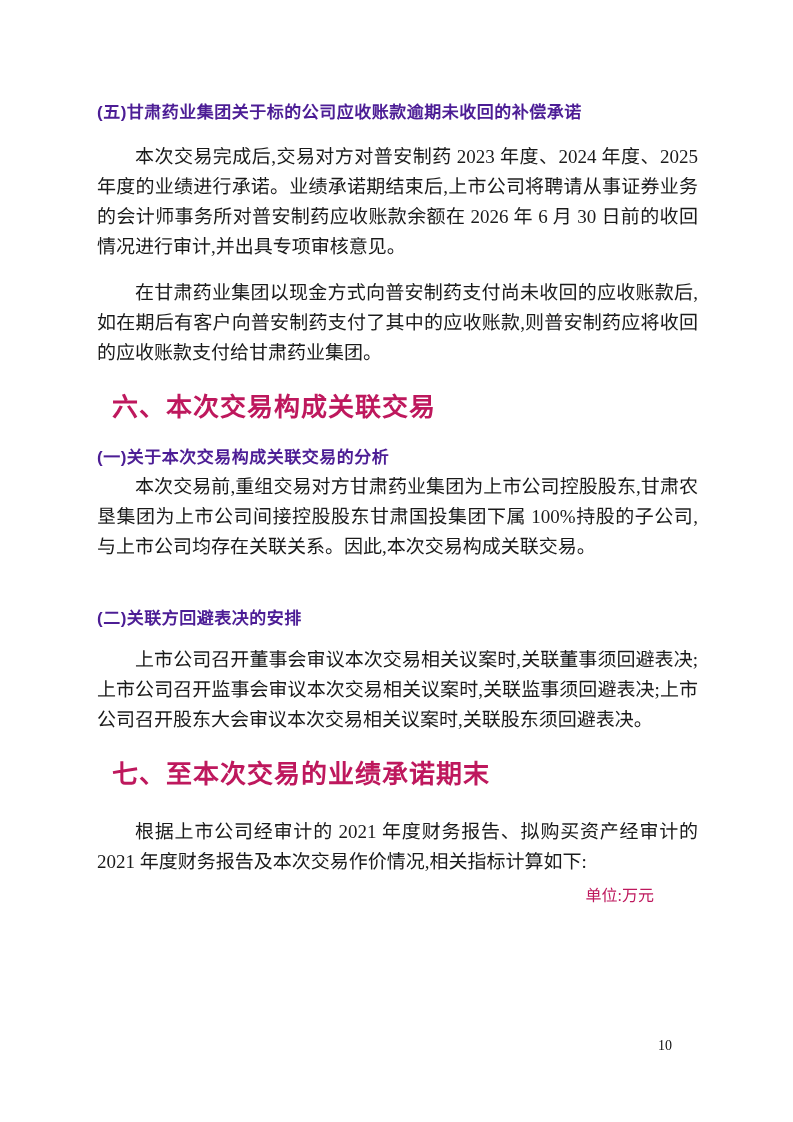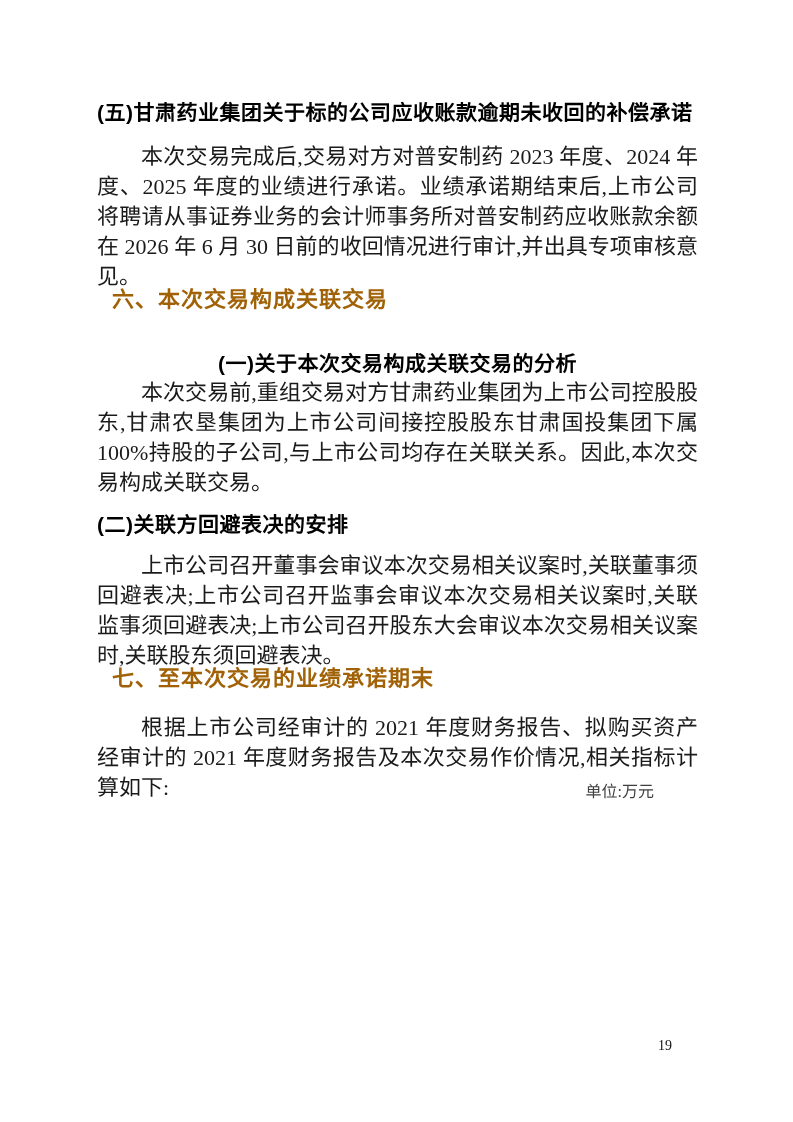--- a/index.html
+++ b/index.html
@@ -17,70 +17,70 @@
     color: #1a1a1a;
   }
   .content {
     position: absolute;
     left: 97px;
     top: 0;
     width: 601px;
   }
   
   .h-num {
-    font-family: Liberation Mono, monospace;
+    font-family: Liberation Serif, serif;
     font-weight: bold;
-    color: #a16207;
-    font-size: 22px;
+    color: #be185d;
+    font-size: 26px;
     line-height: 26px;
     margin: 0 0 0 15px;
     letter-spacing: 1px;
   }
   
   .h-paren {
     font-family: "Liberation Sans", sans-serif;
     font-weight: bold;
-    color: #000000;
-    font-size: 21px;
+    color: #4c1d95;
+    font-size: 17px;
     line-height: 26px;
     margin: 0;
     letter-spacing: 0.5px;
   }
   .body-para {
-    font-size: 22px;
+    font-size: 19px;
     line-height: 30px;
     text-align: justify;
     text-align-last: left;
     text-indent: 2em;
     margin: 0;
     overflow: visible;
   }
   
   .lines-2 { height: 60px; }
   .lines-3 { height: 90px; }
   .lines-4 { height: 120px; }
 
   .mt-h1    { margin-top: 100px; }
   .mt-para  { margin-top: 16px;  }
   .mt-p2    { margin-top: 16px;  }
   .mt-h6    { margin-top: 27px;  }
-  .mt-h61   { margin-top: 36px; text-align: center;  }
+  .mt-h61   { margin-top: 24px;  }
   .mt-p4    { margin-top: 1px;  }
   .mt-h62   { margin-top: 44px;  }
   .mt-p5    { margin-top: 13px; font-family: Liberation Serif, serif;  }
   .mt-h7    { margin-top: 27px;  }
-  .mt-p6    { margin-top: 19px;  }
+  .mt-p6    { margin-top: 29px;  }
 
   .unit-note {
     margin-top: 8px;
     font-size: 16px;
     line-height: 22px;
     text-align: right;
     padding-right: 44px;
-    color: #404040;
+    color: #be185d;
   }
   .page-number {
     position: absolute;
     top: 1036px;
     right: 121px;
     font-size: 14px;
     line-height: 20px;
     color: #111111;
   }
 </style>
@@ -88,32 +88,33 @@
 <body>
 
 <div class="page">
   <main class="content">
 
     <h2 class="h-paren mt-h1">(五)甘肃药业集团关于标的公司应收账款逾期未收回的补偿承诺</h2>
 
     <p class="body-para lines-4 mt-para">本次交易完成后,交易对方对普安制药 2023 年度、2024 年度、2025 年度的业绩进行承诺。业绩承诺期结束后,上市公司将聘请从事证券业务的会计师事务所对普安制药应收账款余额在 2026 年 6 月 30 日前的收回情况进行审计,并出具专项审核意见。</p>
 
 
+    <p class="body-para lines-3 mt-para">在甘肃药业集团以现金方式向普安制药支付尚未收回的应收账款后,如在期后有客户向普安制药支付了其中的应收账款,则普安制药应将收回的应收账款支付给甘肃药业集团。</p>
 
     <h1 class="h-num mt-h6">六、本次交易构成关联交易</h1>
 
     <h2 class="h-paren mt-h61">(一)关于本次交易构成关联交易的分析</h2>
 
     <p class="body-para lines-3 mt-p4">本次交易前,重组交易对方甘肃药业集团为上市公司控股股东,甘肃农垦集团为上市公司间接控股股东甘肃国投集团下属 100%持股的子公司,与上市公司均存在关联关系。因此,本次交易构成关联交易。</p>
 
     <h2 class="h-paren mt-h62">(二)关联方回避表决的安排</h2>
 
     <p class="body-para lines-3 mt-p5">上市公司召开董事会审议本次交易相关议案时,关联董事须回避表决;上市公司召开监事会审议本次交易相关议案时,关联监事须回避表决;上市公司召开股东大会审议本次交易相关议案时,关联股东须回避表决。</p>
 
     <h1 class="h-num mt-h7">七、至本次交易的业绩承诺期末</h1>
 
     <p class="body-para lines-2 mt-p6">根据上市公司经审计的 2021 年度财务报告、拟购买资产经审计的 2021 年度财务报告及本次交易作价情况,相关指标计算如下:</p>
 
     <div class="unit-note">单位:万元</div>
   </main>
 
-  <div class="page-number">19</div>
+  <div class="page-number">10</div>
 </div>
 
 </body></html>

